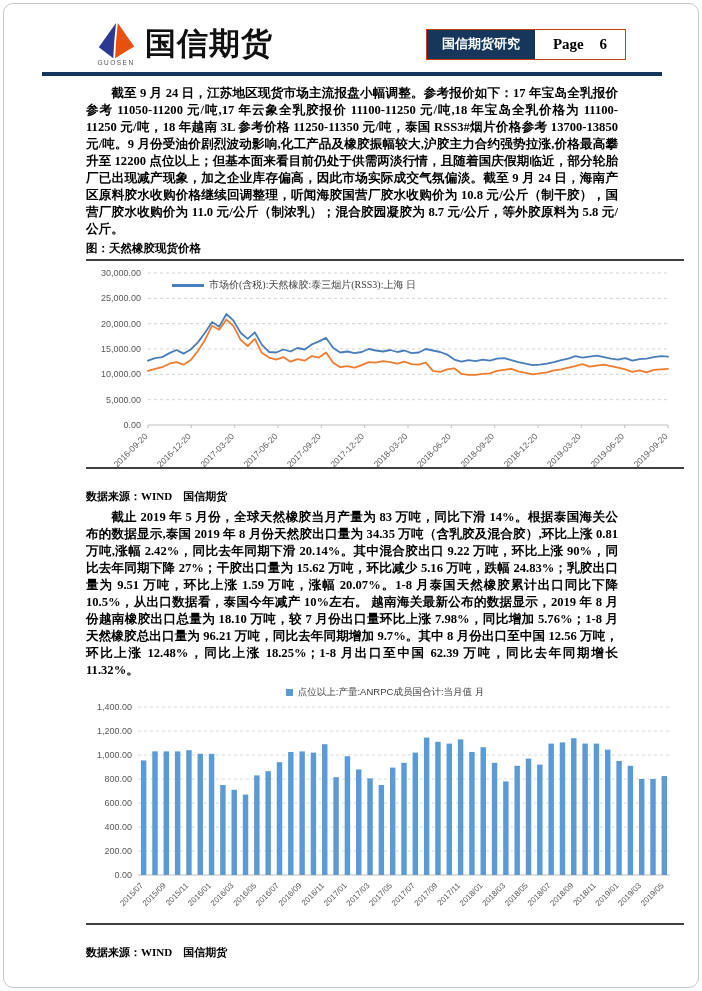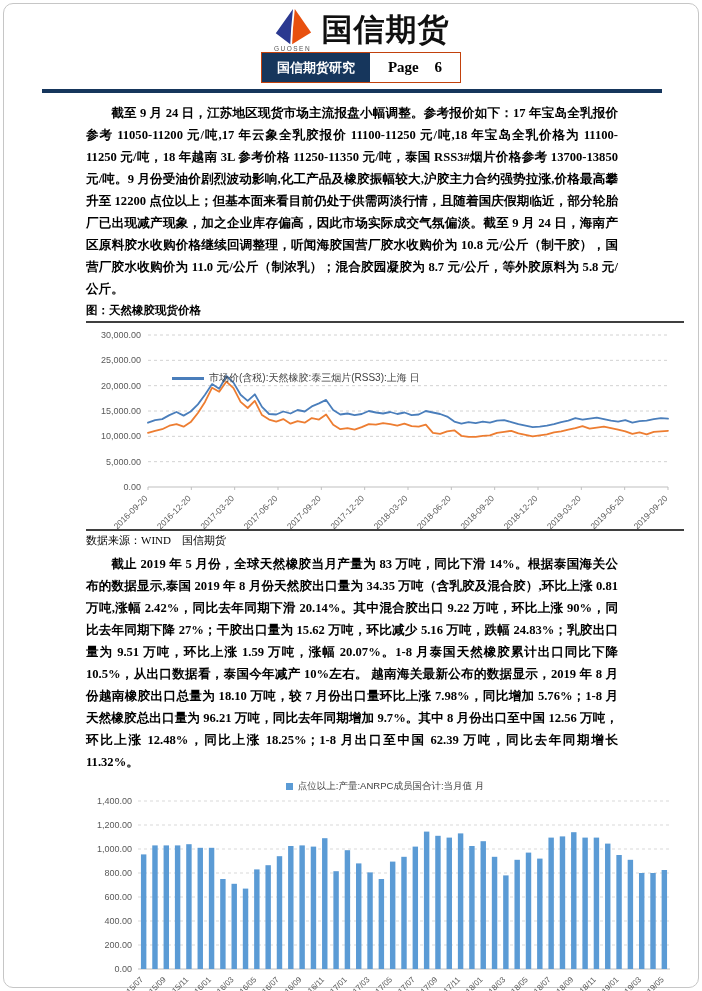--- a/index.html
+++ b/index.html
@@ -1,40 +1,40 @@
 <!DOCTYPE html>
 <html><head>
 <meta charset="utf-8">
 <style>
   html,body{margin:0;padding:0;background:#9a9a9a;}
   .page{width:702px;height:991px;background:#fff;position:relative;overflow:hidden;
         font-family:"Liberation Serif",serif;color:#000;margin:0 auto;}
   .frame{position:absolute;inset:3px;border:1px solid #c6c6c6;border-radius:10px;pointer-events:none;}
 
   
-  .header{display:flex;justify-content:space-between;align-items:center;padding:8px 76px 0 96px;flex-direction:column;}
+  .header{display:flex;justify-content:space-between;align-items:center;padding:22px 76px 0 96px;}
   .logo{display:flex;align-items:center;gap:9px;}
   .logo-mark{display:flex;flex-direction:column;align-items:center;}
   .logo-sub{font-family:"Liberation Sans",sans-serif;font-size:6.5px;letter-spacing:1.5px;color:#555;margin-top:-1px;}
   .brand{font-family:"Liberation Sans",sans-serif;font-size:31px;font-weight:900;letter-spacing:1px;color:#101010;}
   .badge{display:flex;border:1px solid #c2410c;height:29px;}
   .badge-left{background:#16365c;color:#fff;font-size:13px;font-weight:bold;display:flex;align-items:center;padding:0 15px;}
   .badge-right{background:#fff;color:#000;font-size:15px;font-weight:bold;display:flex;align-items:center;justify-content:center;width:90px;word-spacing:12px;}
   .header-rule{height:4px;background:#16365c;margin:6px 40px 0 42px;}
 
   
   .content{padding:4px 84px 0 86px;}
-  .body-text{font-size:12.6px;line-height:22px;text-align:justify;text-indent:2em;
+  .body-text{font-size:12.6px;line-height:17px;text-align:justify;text-indent:2em;
              margin:5px 0 2px;font-weight:600;}
   .figure{margin:2px -66px 4px 0;}
   .fig-caption{font-size:11.5px;font-weight:600;padding:1px 0 3px;border-bottom:2px solid #3f3f3f;}
-  .fig-source{border-top:2px solid #3f3f3f;font-size:11px;font-weight:400;padding:2px 0 0;}
+  .fig-source{border-top:2px solid #3f3f3f;font-size:11px;font-weight:700;padding:20px 0 0;}
   .fig-body{position:relative;}
   .legend-line{position:absolute;top:17px;left:86px;display:flex;gap:58px;
-               font-family:Liberation Sans, sans-serif;font-size:10px;color:#404040;margin-top:31px;}
+               font-family:Liberation Serif, serif;font-size:10px;color:#404040;}
   .legend-item{display:flex;align-items:center;}
   .swatch-line{display:inline-block;width:32px;height:3px;margin-right:5px;}
   .legend-bar{display:flex;justify-content:center;align-items:center;gap:5px;
               font-family:"Liberation Sans",sans-serif;font-size:9.5px;color:#404040;padding:5px 0 0;}
   .swatch-sq{width:7px;height:7px;display:inline-block;}
   svg{display:block;}
 </style>
 </head>
 <body>
 

